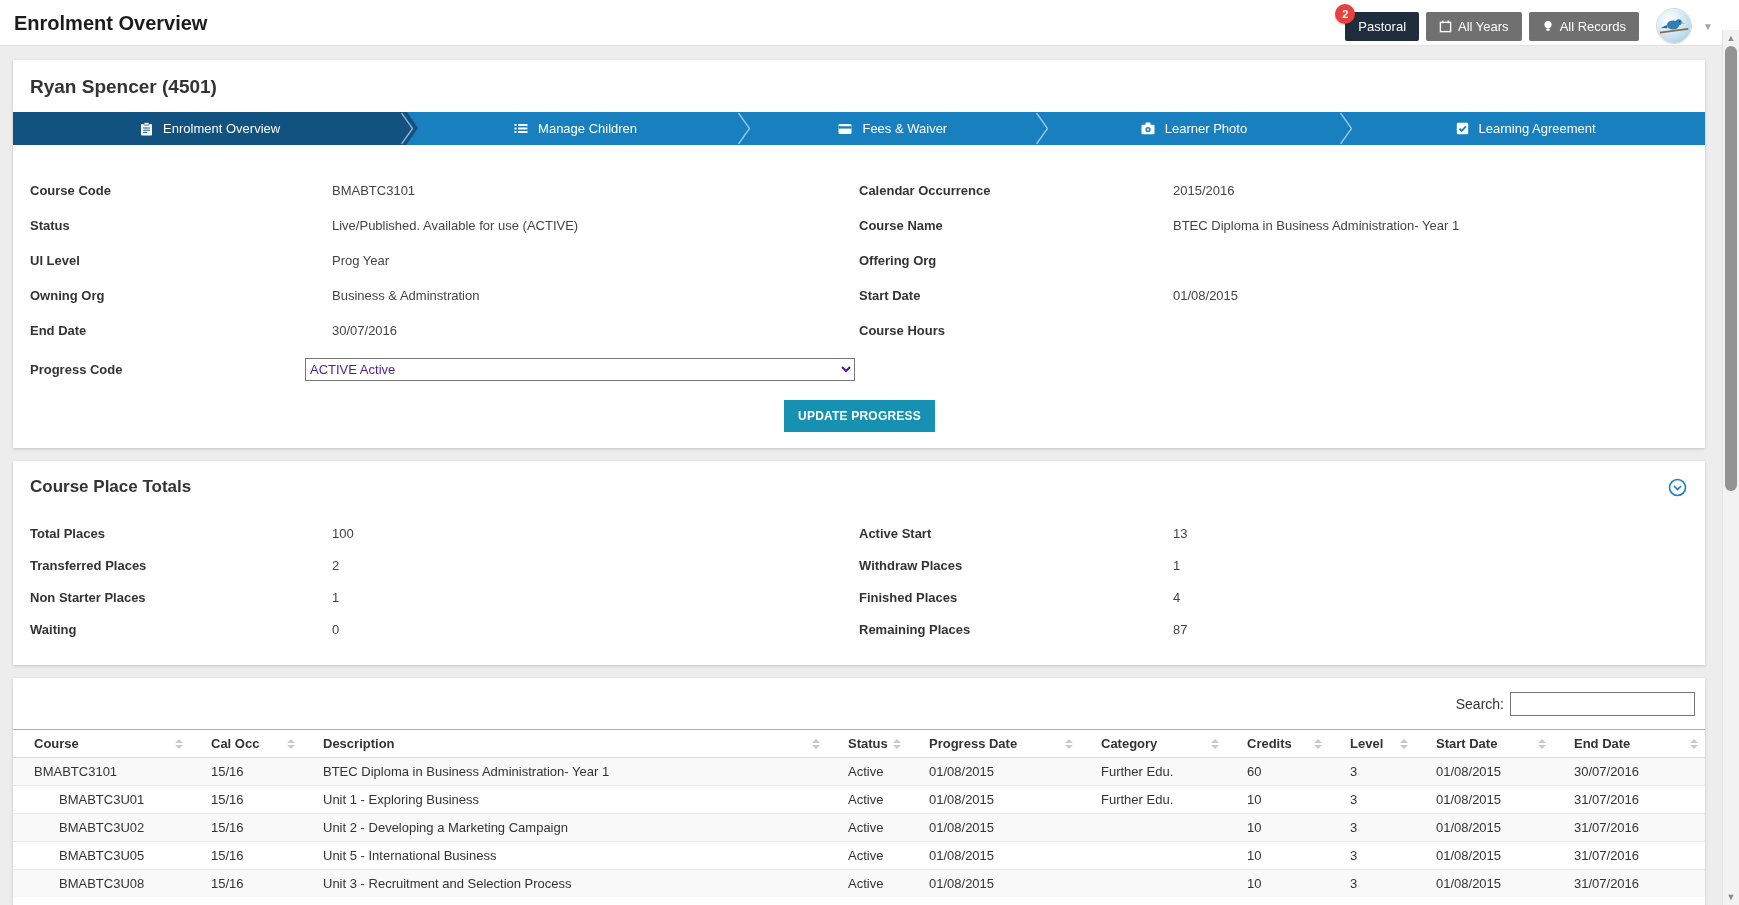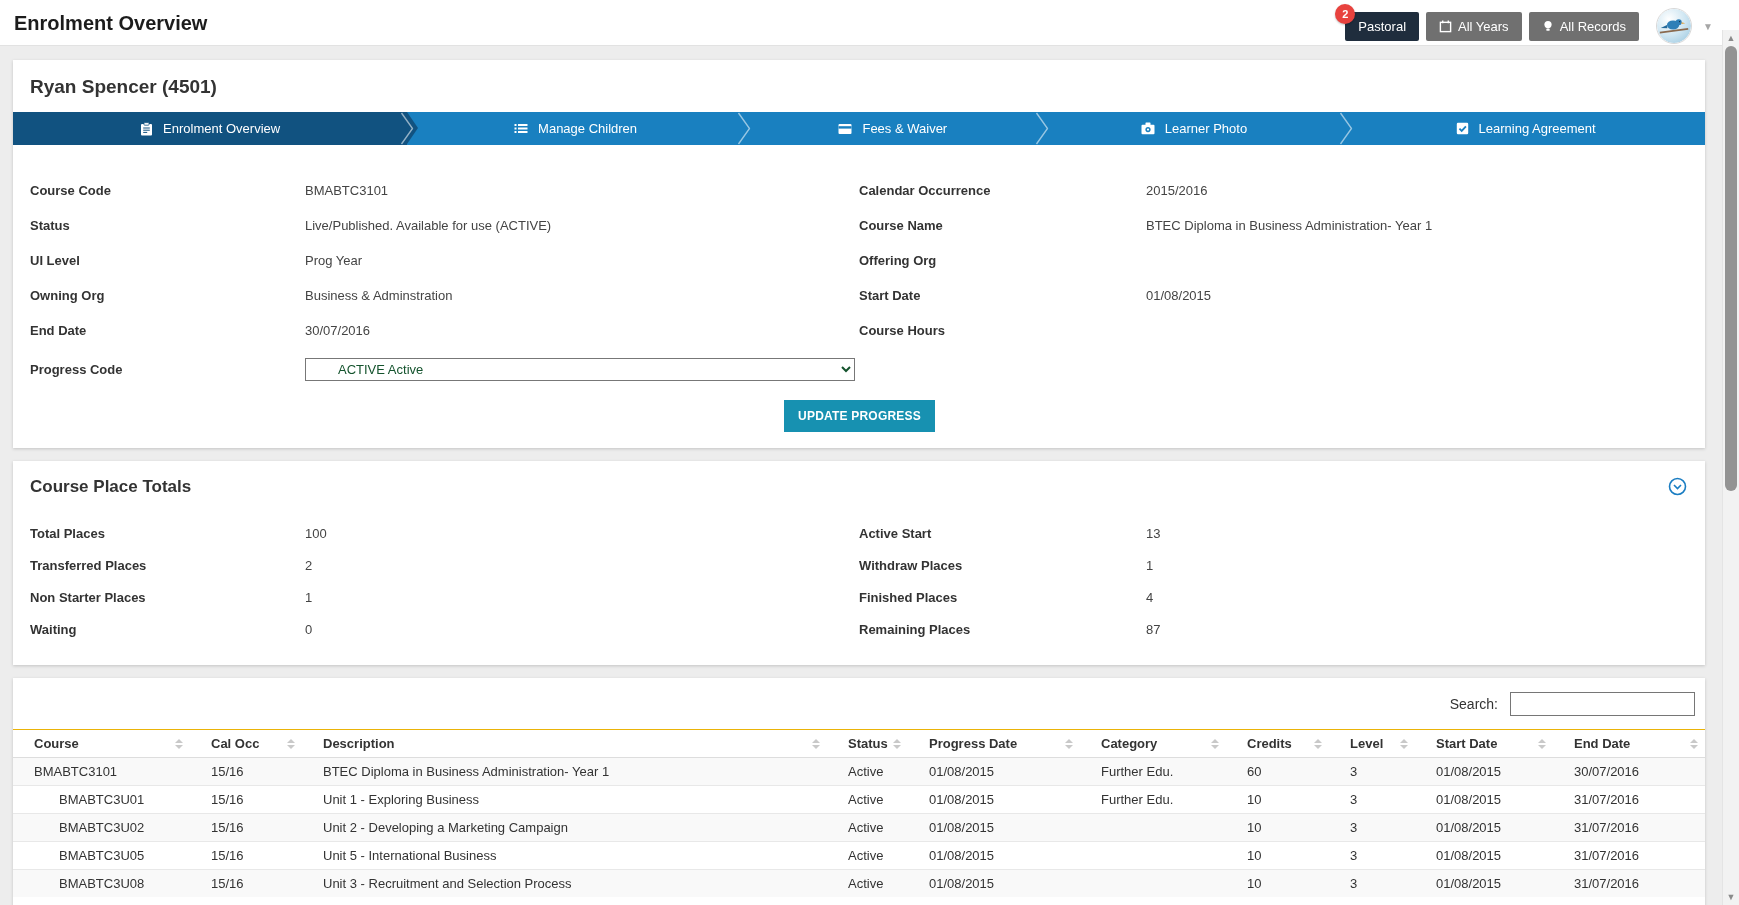--- a/index.html
+++ b/index.html
@@ -28,45 +28,45 @@
   .wizard { position:relative; height:33px; background:#1980c0; display:flex; }
   .seg { position:relative; display:flex; align-items:center; justify-content:center; gap:10px; color:#fff; font-size:13px; cursor:pointer; }
   .seg-1 { width:23.3%; } .seg-2 { width:19.9%; } .seg-3 { width:17.6%; } .seg-4 { width:18%; } .seg-5 { width:21.2%; }
   .seg.active { background:#115280; }
   .seg.active::after { content:""; position:absolute; right:-11px; top:0; border-left:11px solid #115280; border-top:16.5px solid transparent; border-bottom:16.5px solid transparent; z-index:2; }
   .sep { position:absolute; top:0; width:13px; height:33px; z-index:3; transform:translateX(-50%); }
   .sep-1{left:23.3%;} .sep-2{left:43.2%;} .sep-3{left:60.8%;} .sep-4{left:78.8%;}
   .tab-icon { display:flex; }
 
   .form-grid { display:grid; grid-template-columns:1fr 1fr; padding-top:28px; }
-  .field-row { display:flex; align-items:center; height:35px; font-size:13px; }
+  .field-row { display:flex; align-items:center; height:35px; font-size:13px;gap:27px; }
   .half-left .field-row { padding-left:17px; }
   .half-left .f-label { width:275px; }
   .half-right .f-label { width:287px; }
   .f-label { font-weight:700; color:#333; }
   .f-value { color:#444; }
 
   .progress-row { display:flex; align-items:center; height:42px; padding-left:17px; font-size:13px; }
   .progress-row .f-label { width:275px; }
-  .progress-select { width:550px; height:23px; font-size:13px; font-family:"Liberation Sans",sans-serif; color:#14532d; border:1px solid #777; background:#fff;padding-left:28px; }
+  .progress-select { width:550px; height:23px; font-size:13px; font-family:"Liberation Sans",sans-serif; color:#4c1d95; border:1px solid #777; background:#fff; }
 
   .update-row { display:flex; justify-content:center; padding:10px 15px 16px 16px; }
   .btn-update { background:#1791b1; color:#fff; border:none; font-size:12px; font-weight:700; padding:9px 14px; cursor:pointer; font-family:"Liberation Sans",sans-serif; letter-spacing:.2px; }
 
   
   .card2 { padding:16px 0 20px; }
-  .totals-head { display:flex; justify-content:space-between; align-items:flex-start; padding:0 18px 0 17px; }
+  .totals-head { display:flex; justify-content:space-between; align-items:center; padding:0 18px 0 17px; }
   .totals-title { font-size:17px; font-weight:600; color:#333; }
   .chev-circle { cursor:pointer; display:flex; }
   .totals-grid { display:grid; grid-template-columns:1fr 1fr; padding-top:20px; }
   .totals-grid .field-row { height:32px; }
 
   
   .card3 { padding-top:14px; min-height:230px; }
-  .search-row { display:flex; justify-content:flex-end; align-items:center; gap:12px; padding-right:10px; font-size:14px; color:#333; }
+  .search-row { display:flex; justify-content:flex-end; align-items:center; gap:6px; padding-right:10px; font-size:14px; color:#333; }
   .search-input { width:185px; height:24px; border:1px solid #767676; background:#fff; font-size:13px; padding:0 5px; font-family:"Liberation Sans",sans-serif; }
 
   table.grid { width:100%; border-collapse:collapse; margin-top:13px; table-layout:fixed; }
   .grid th { position:relative; text-align:left; font-size:13px; font-weight:700; color:#333; padding:6px 18px 6px 21px; border-top:1px solid #eab308; border-bottom:1px solid #ddd; cursor:pointer; white-space:nowrap; }
   .grid td { font-size:13px; color:#333; padding:6px 0 6px 21px; border-top:1px solid #e8e8e8; white-space:nowrap; overflow:hidden; }
   .grid tbody tr:nth-child(odd) { background:#f9f9f9; }
   .grid tbody tr:nth-child(even) { background:#fff; }
   .grid td.indent { padding-left:46px; }
   .sort { position:absolute; right:7px; top:50%; transform:translateY(-50%); display:flex; flex-direction:column; gap:2px; }
   .sort .up { width:0; height:0; border-left:4px solid transparent; border-right:4px solid transparent; border-bottom:4px solid #c9c9c9; }

